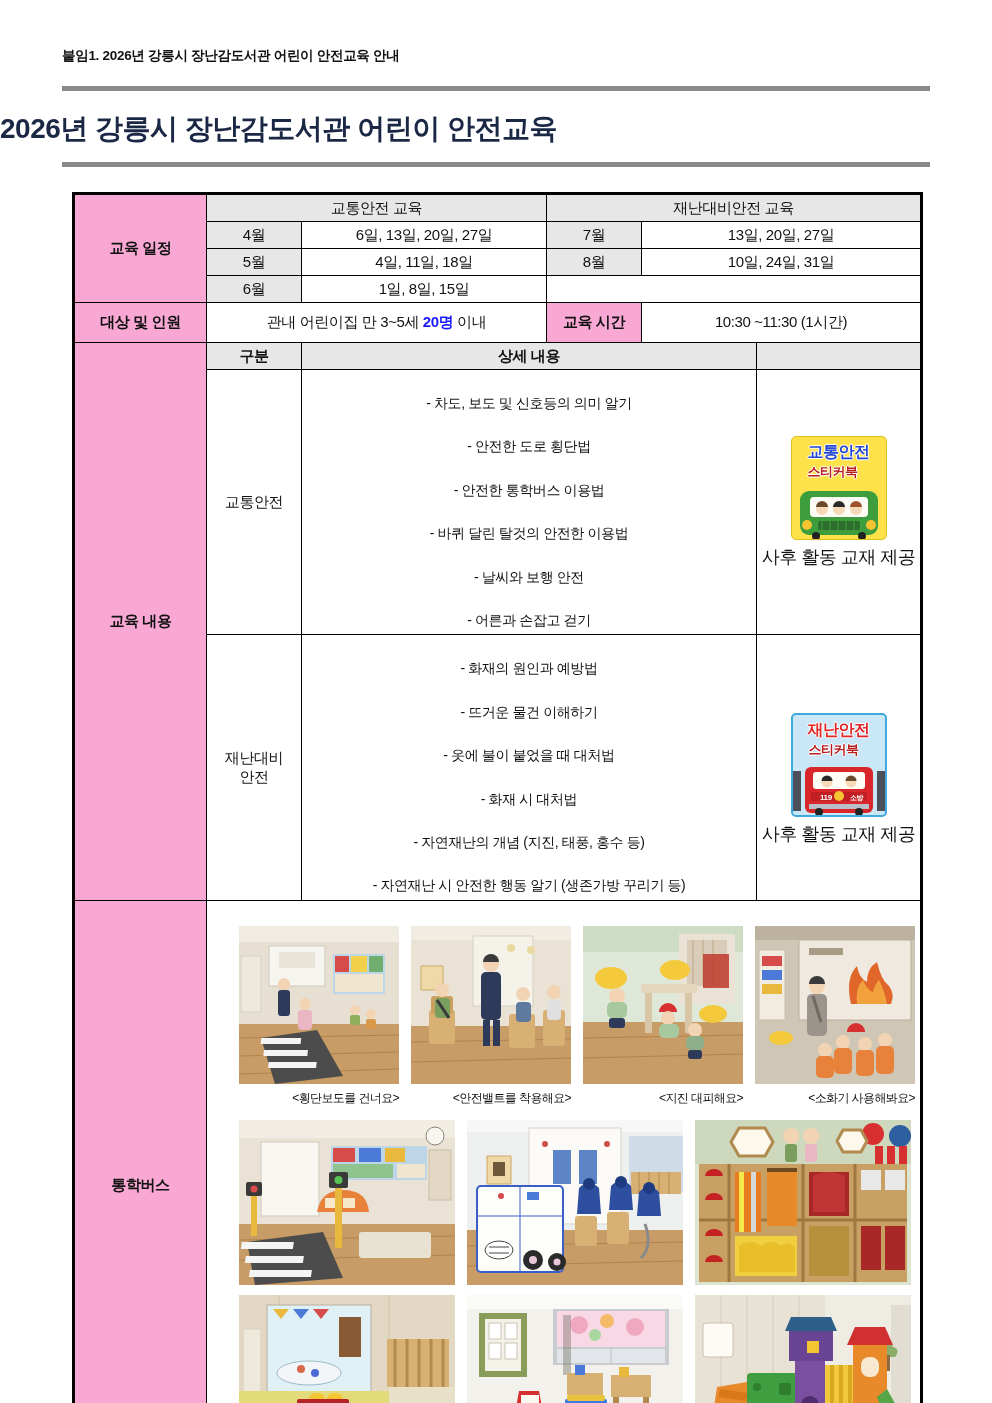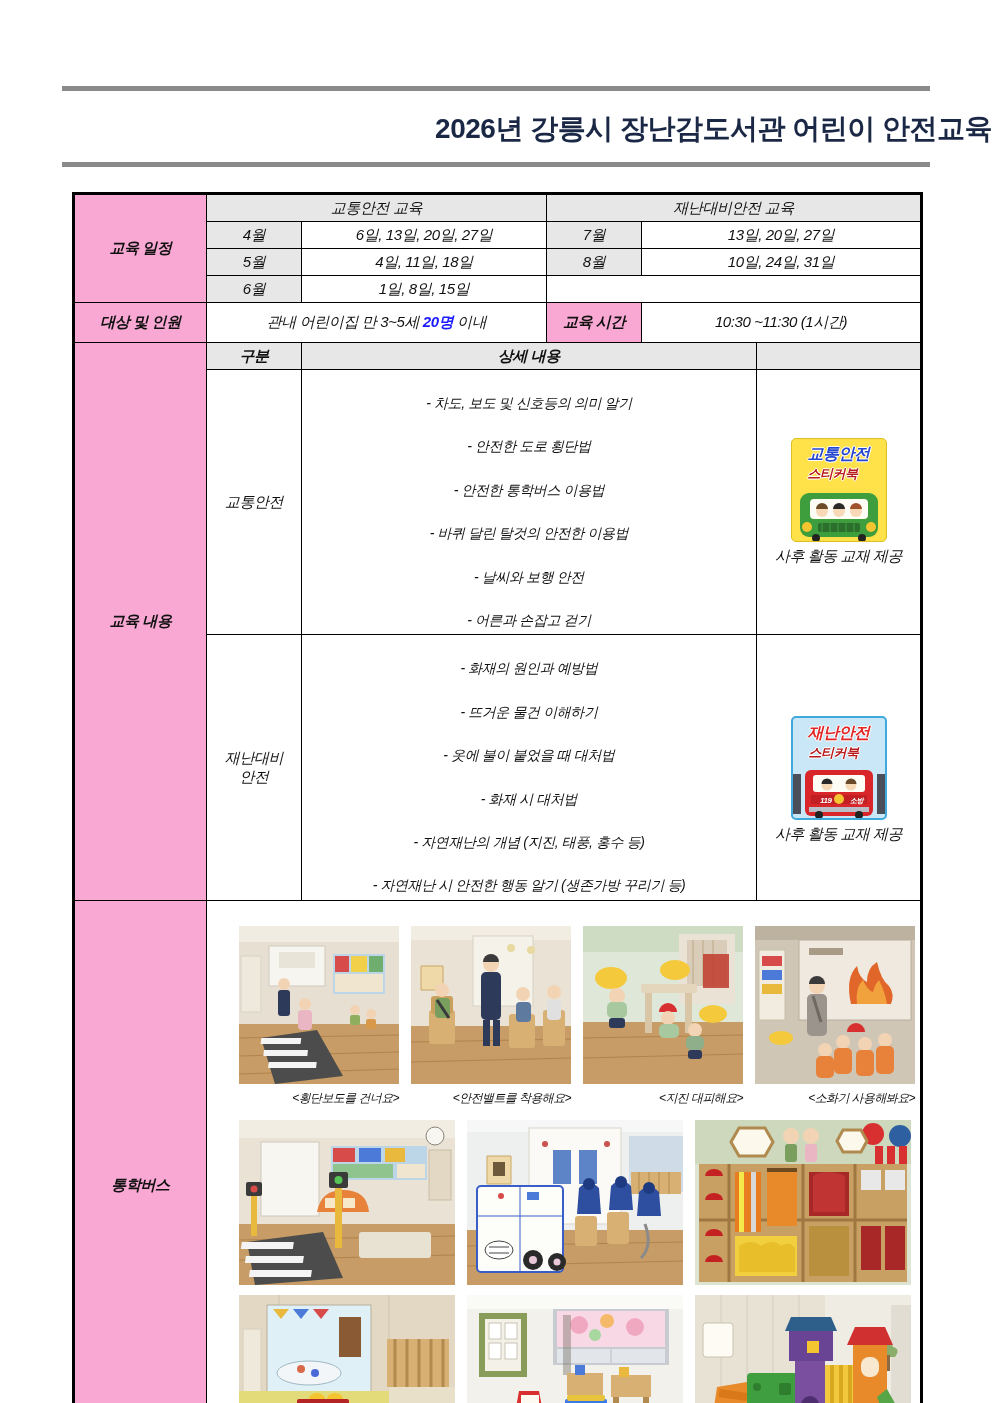--- a/index.html
+++ b/index.html
@@ -5,66 +5,67 @@
   * { margin:0; padding:0; box-sizing:border-box; }
   body { background:#fff; }
   .page {
     position:relative; width:992px; height:1403px; background:#fff;
     font-family:"Liberation Sans","DejaVu Sans",sans-serif; color:#111;
   }
   .attachment { position:absolute; left:62px; top:47px; font-size:13.5px; font-weight:700; letter-spacing:-0.3px; }
   .rule { position:absolute; left:62px; right:62px; height:3px; border-top:3px solid #8a8a8a; border-bottom:2px solid #8a8a8a; }
   .rule-top { top:86px; }
   .rule-title { top:162px; }
-  .title { position:absolute; top:110px; left:0; width:100%; text-align:right;
+  .title { position:absolute; top:110px; left:0; width:100%; text-align:left;
     font-size:28px; font-weight:700; color:#1a2745; letter-spacing:-0.5px; }
 
   table.main { position:absolute; left:72px; top:192px; width:848px; border-collapse:collapse;
     table-layout:fixed; border:3px solid #000; }
   table.main td { border:1px solid #000; vertical-align:middle; text-align:center;
-    font-size:15px; letter-spacing:-0.4px; padding:2px 4px; overflow:hidden;font-style:italic; }
+    font-size:15px; letter-spacing:-0.4px; padding:2px 4px; overflow:hidden; }
   td.gray { background:#e7e7e7; }
   td.lbl  { background:#f9a8d4; font-weight:700; font-size:16px; }
   td.hdr  { background:#e7e7e7; font-size:15px; }
   td.bold { font-weight:700;margin-left:16px; }
   .blue { color:#1a1aff; font-weight:700;margin-top:6px; }
 
   td.detail { text-align:left; padding:8px 10px; }
   .item { font-size:14px; line-height:23.4px; white-space:nowrap; letter-spacing:-0.4px;margin-top:20px; }
 
   td.imgcell { padding:4px 2px; }
   .book { position:relative; width:96px; height:104px; margin:0 auto; border-radius:5px; overflow:hidden; }
   .book1 { background:#ffe24a; border:1px solid #dcbf24; }
   .book2 { background:#c9e7f7; border:2px solid #3fa8dc;margin-top:24px; }
   .bk-t1 { font-size:16px; font-weight:700; margin-top:5px; letter-spacing:-0.5px;
     text-shadow:1px 0 #fff,-1px 0 #fff,0 1px #fff,0 -1px #fff; }
   .book1 .bk-t1 { color:#2547d0; }
   .book2 .bk-t1 { color:#e22525; }
   .bk-t2 { font-size:13px; font-weight:700; color:#b91c1c; letter-spacing:-0.5px; margin-left:16px; text-align:left;
     text-shadow:1px 0 #fff,-1px 0 #fff,0 1px #fff,0 -1px #fff; }
   .book svg { position:absolute; left:0; bottom:0; }
-  .book-cap { margin-top:5px; font-size:15px; letter-spacing:-0.5px; text-align:center; }
+  .book-cap { margin-top:5px; font-size:18px; letter-spacing:-0.5px; text-align:center; }
 
   td.facility { padding:0; vertical-align:top; }
   .fac-inner { padding:14px 0 0 28px; }
   .prow { display:flex; gap:12px; }
   .photo { width:160px; height:158px; overflow:hidden; background:#e8e2d6; }
   .photo.wide { width:216px; height:165px; }
   .prow3 .photo.wide { height:164px; }
   .photo svg { display:block; }
   .cap-row { display:flex; gap:12px; margin-top:6px; }
   .pcap { width:160px; text-align:right; font-size:12px; letter-spacing:-0.6px; white-space:nowrap; }
   .prow2 { margin-top:13px; }
   .prow3 { margin-top:10px; }
 </style>
 </head>
 <body>
 
 <div class="page">
 
+  <div class="attachment">붙임1. 2026년 강릉시 장난감도서관 어린이 안전교육 안내</div>
   <div class="rule rule-top"></div>
   <div class="title">2026년 강릉시 장난감도서관 어린이 안전교육</div>
   <div class="rule rule-title"></div>
 
   <table class="main">
     <colgroup>
       <col style="width:133px">
         <col style="width:95px">
         <col style="width:245px">
       <col style="width:95px">

